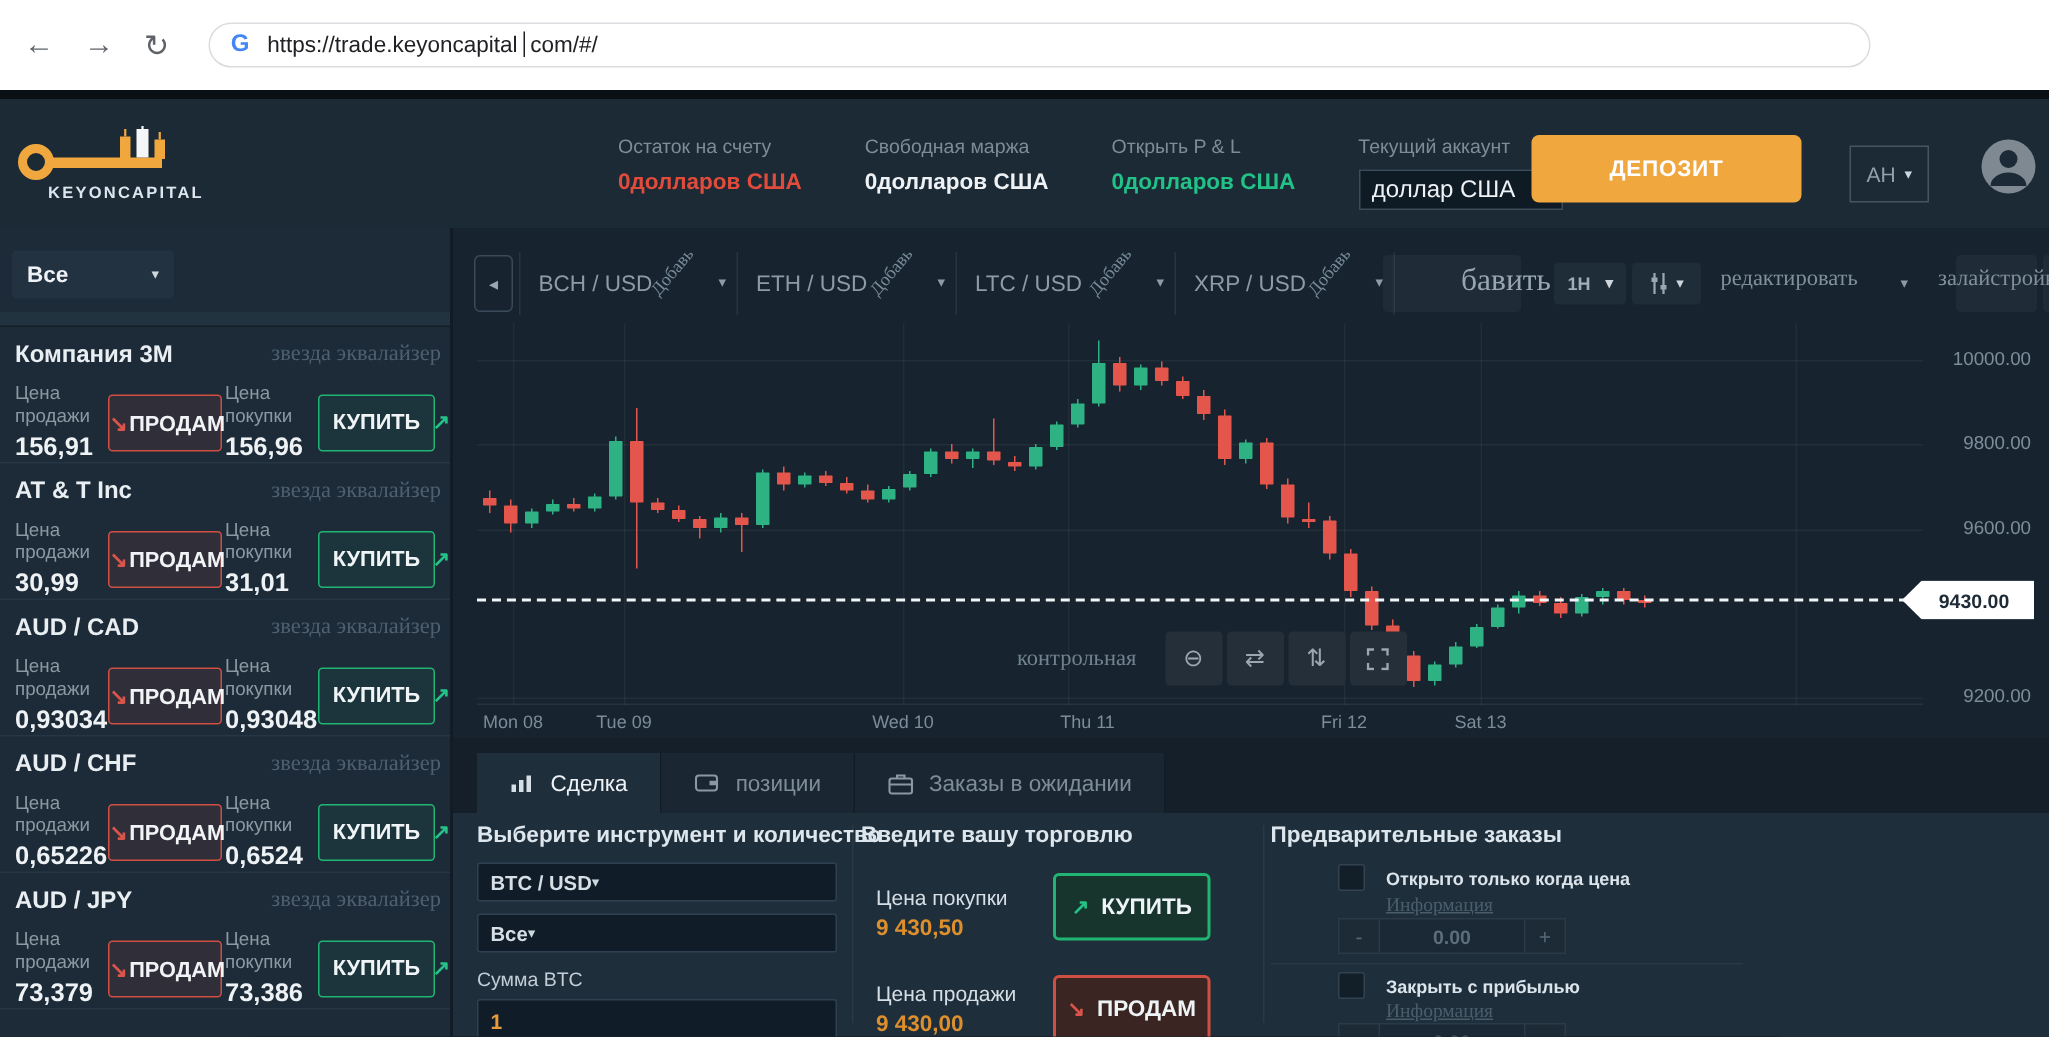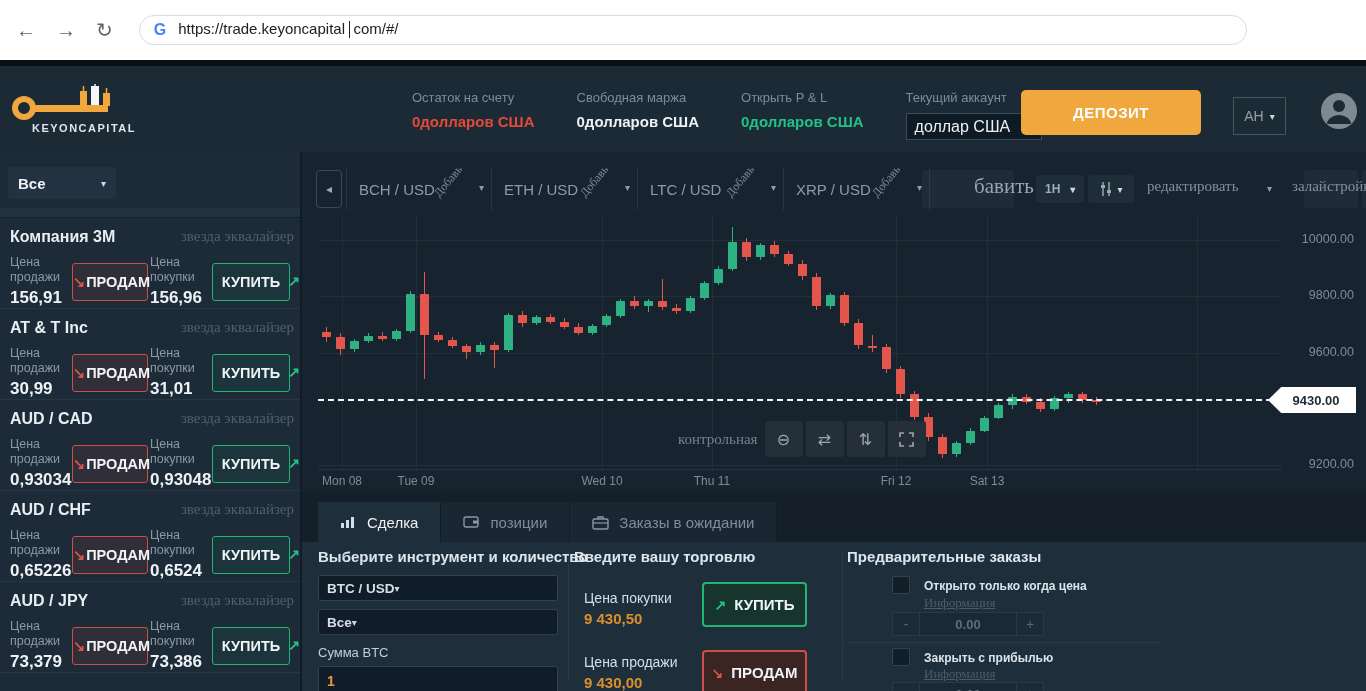--- a/index.html
+++ b/index.html
@@ -93,21 +93,21 @@
   .settings-lbl { position:absolute; left:990px; top:26px; font-size:15px; color:#80919d; white-space:nowrap; }
 
   .plot { position:absolute; left:16px; top:63px; width:964px; height:255px; overflow:hidden; }
   .hgrid { position:absolute; left:0; width:100%; height:1px; background:rgba(255,255,255,.05); }
   .vgrid { position:absolute; top:0; width:1px; height:100%; background:rgba(255,255,255,.045); }
   .axis-base { position:absolute; left:0; bottom:0; width:100%; height:1px; background:#26323e; }
   .wick { position:absolute; width:1px; }
   .body { position:absolute; width:9px; border-radius:.5px; }
   .priceline { position:absolute; left:0; width:100%; border-top:2px dashed #f2f5f7; z-index:3; }
   .toolbar { position:absolute; left:360px; top:206px; display:flex; align-items:center; gap:3px; z-index:5; }
-  .toolbar-ghost { font-size:15px; color:#72838f; margin-right:4px; }
+  .toolbar-ghost { font-size:15px; color:#72838f; margin-right:16px; }
   .tool-btn { width:38px; height:36px; background:#242f39; border:none; border-radius:3px;
     color:#9aa7b1; font-size:16px; cursor:pointer; display:flex; align-items:center; justify-content:center; }
   .yaxis { position:absolute; left:988px; top:63px; width:64px; height:255px; }
   .ytick { position:absolute; right:0; color:#7c8c98; font-size:12.5px; width:100%; text-align:right; }
   .xaxis { position:absolute; left:16px; top:322px; width:964px; height:16px;text-decoration:underline; }
   .xtick { position:absolute; color:#7c8c98; font-size:12px; width:60px; text-align:center; }
   .price-badge { position:absolute; left:966px; width:88px; height:26px; background:#fff; z-index:6;
     clip-path:polygon(0 50%, 15% 0, 100% 0, 100% 100%, 15% 100%);
     display:flex; align-items:center; justify-content:center; padding-left:8px;
     color:#1e2b36; font-size:13px; font-weight:bold; }
@@ -489,21 +489,21 @@
       <div class="yaxis" id="yaxis">
           <div class="ytick" style="top: 17px;">10000.00</div>
           <div class="ytick" style="top: 73.3px;">9800.00</div>
           <div class="ytick" style="top: 129.5px;">9600.00</div>
           <div class="ytick" style="top: 241.9px;">9200.00</div>
         </div>
       <div class="xaxis" id="xaxis">
           <div class="xtick" style="left: -6px;">Mon 08</div>
           <div class="xtick" style="left: 68px;">Tue 09</div>
           <div class="xtick" style="left: 254px;">Wed 10</div>
-          <div class="xtick" style="left: 364px;">Thu 11</div>
+          <div class="xtick" style="left: 377px;">Thu 11</div>
           <div class="xtick" style="left: 548px;">Fri 12</div>
           <div class="xtick" style="left: 639px;">Sat 13</div>
         </div>
       <div class="price-badge" id="price-badge" style="top: 235px;">
         <span>9430.00</span>
       </div>
     </section>
 
     <section class="bottom">
       <div class="btabs">

